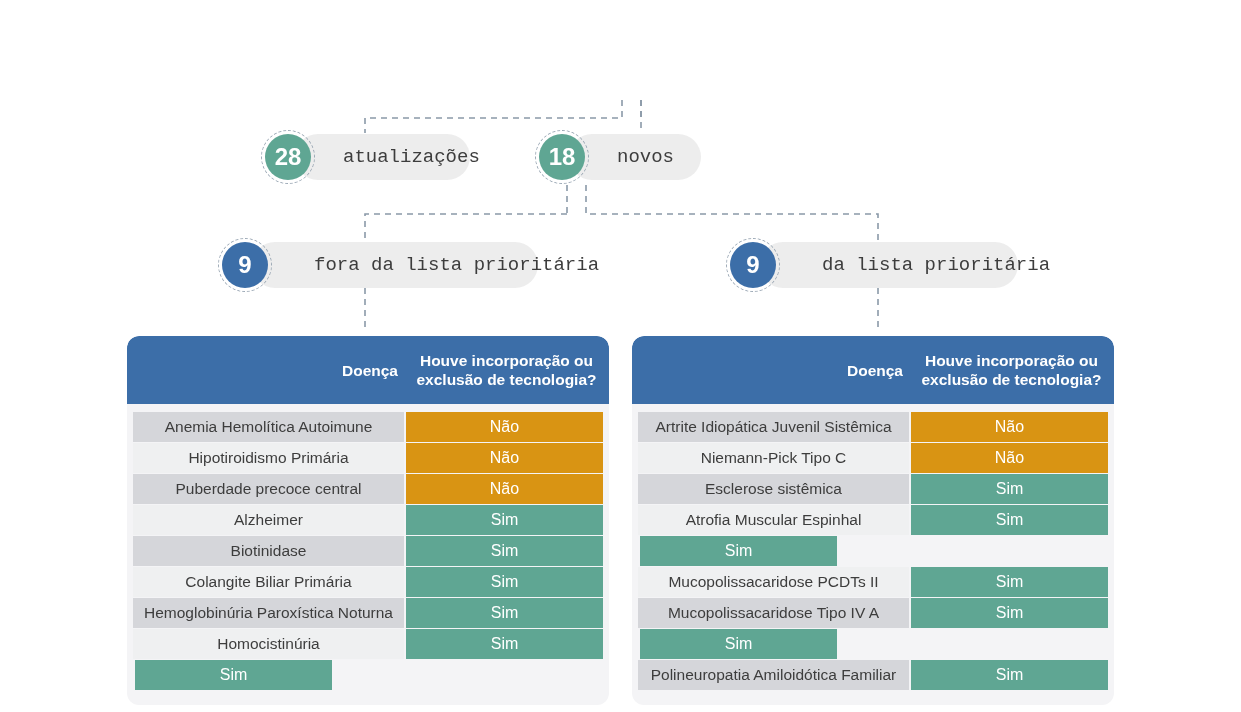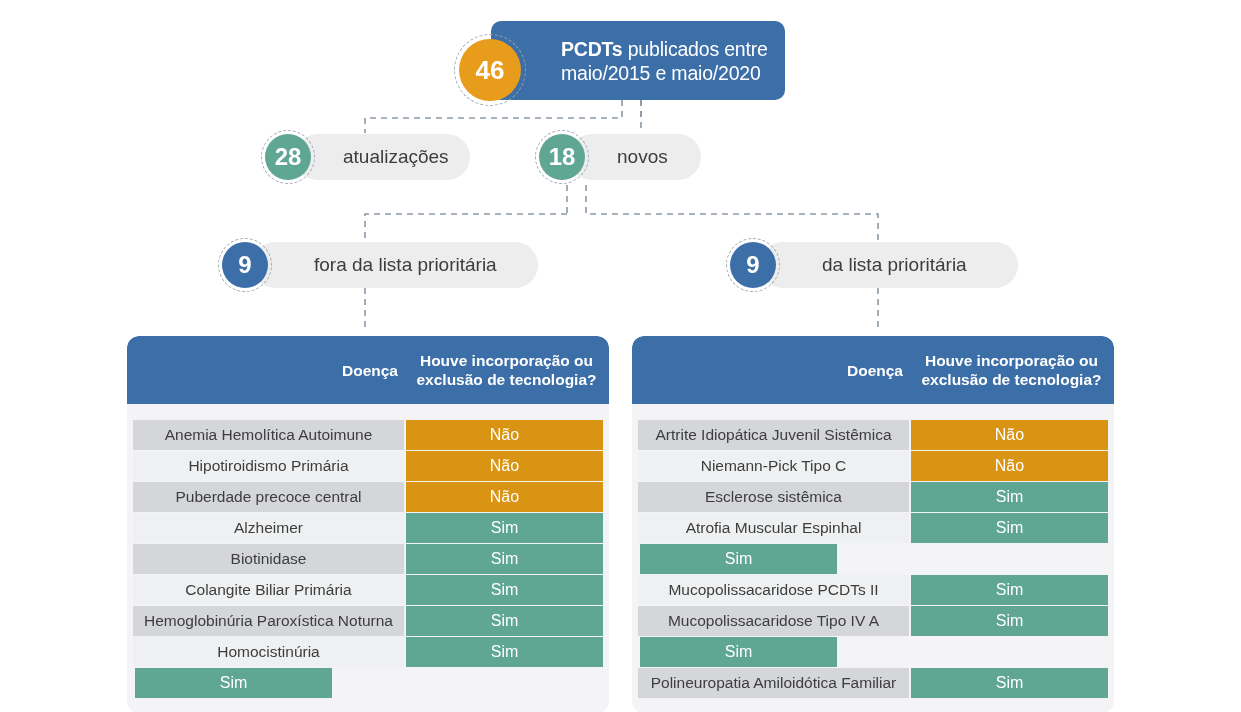--- a/index.html
+++ b/index.html
@@ -102,20 +102,21 @@
   .pill-bg {
     position: absolute;
     left: 30px;
     top: 0;
     height: 46px;
     background: #ededed;
     border-radius: 23px;
     display: flex;
     align-items: center;
     box-sizing: border-box;
+    font-family: Liberation Mono, monospace;
   }
   .pill-label {
     font-size: 19px;
     color: #3d3d3d;
     white-space: nowrap;
   }
   .pill-badge {
     left: 0px;
     top: 0px;
     width: 46px;
@@ -159,21 +160,21 @@
     box-sizing: border-box;
   }
   .th-answer {
     width: 205px;
     text-align: center;
     padding: 0 6px;
     box-sizing: border-box;
     white-space: pre-line;
   }
   .table-body {
-    padding: 16px 6px 0 6px;
+    padding: 8px 6px 0 6px;
   }
   .trow {
     display: flex;
     align-items: stretch;
     height: 29.5px;
     margin-bottom: 1.5px;
   }
   .td-disease {
     width: 271px;
     display: flex;
@@ -214,28 +215,20 @@
 
       <path d="M 567 185 L 567 214"></path>
       <path d="M 586 185 L 586 214 L 878 214 L 878 241"></path>
       <path d="M 567 214 L 365 214 L 365 241"></path>
 
       <path d="M 365 288 L 365 332"></path>
       <path d="M 878 288 L 878 332"></path>
     </g>
   </svg>
 
-  <div class="root-node">
-    <div class="root-box">
-      <div class="root-text"><b>PCDTs</b><span> publicados entre
-maio/2015 e maio/2020</span></div>
-    </div>
-    <div class="badge-ring root-badge-ring"></div>
-    <div class="circle-badge root-badge">46</div>
-  </div>
 
   <div class="pill-node" style="left:265px; top:134px;">
     <div class="pill-bg" style="width:175px; padding-left:48px;">
       <span class="pill-label">atualizações</span>
     </div>
     <div class="badge-ring pill-badge-ring"></div>
     <div class="circle-badge pill-badge badge-green">28</div>
   </div>
 
   <div class="pill-node" style="left:539px; top:134px;">

